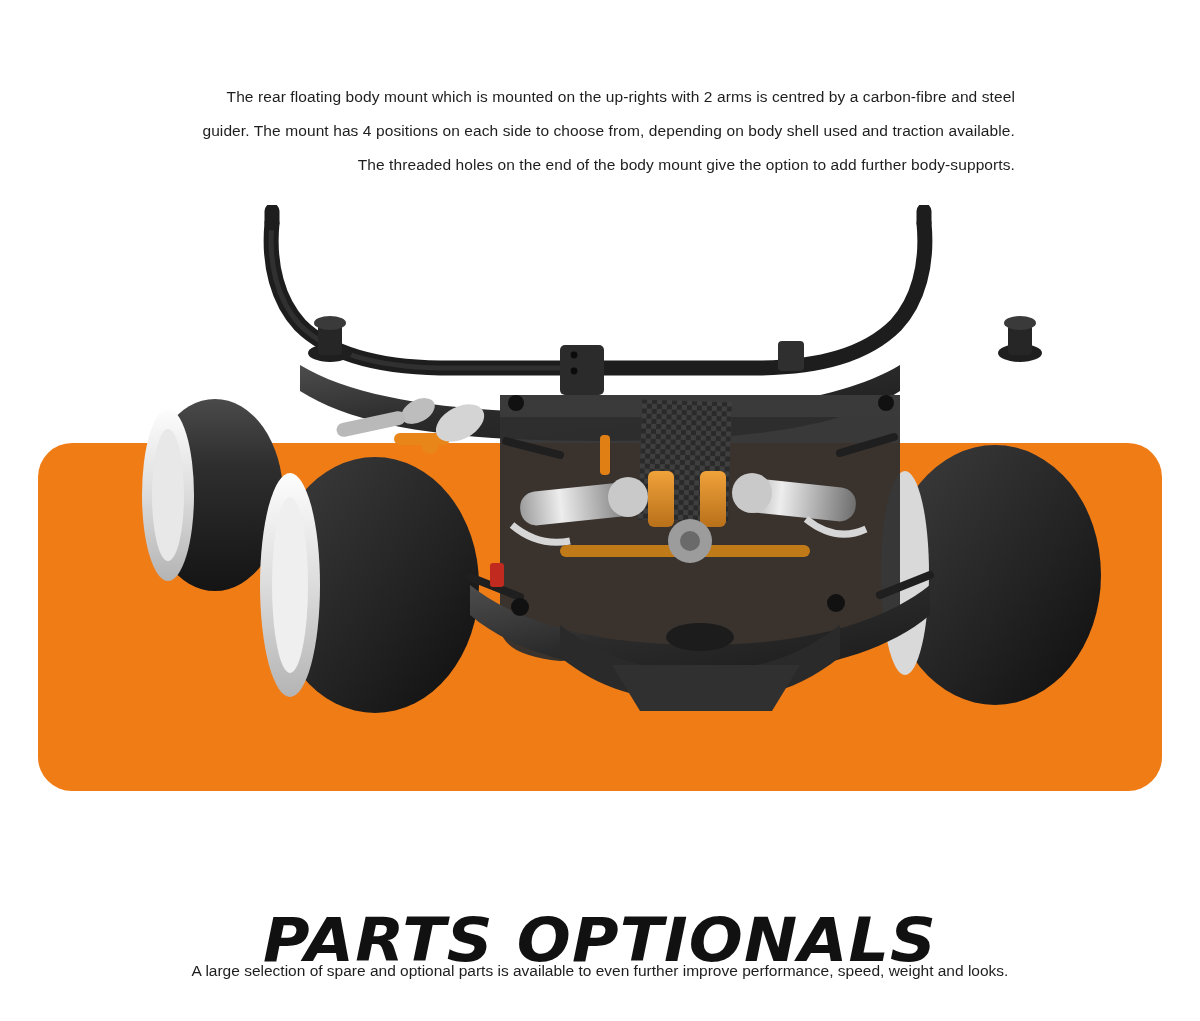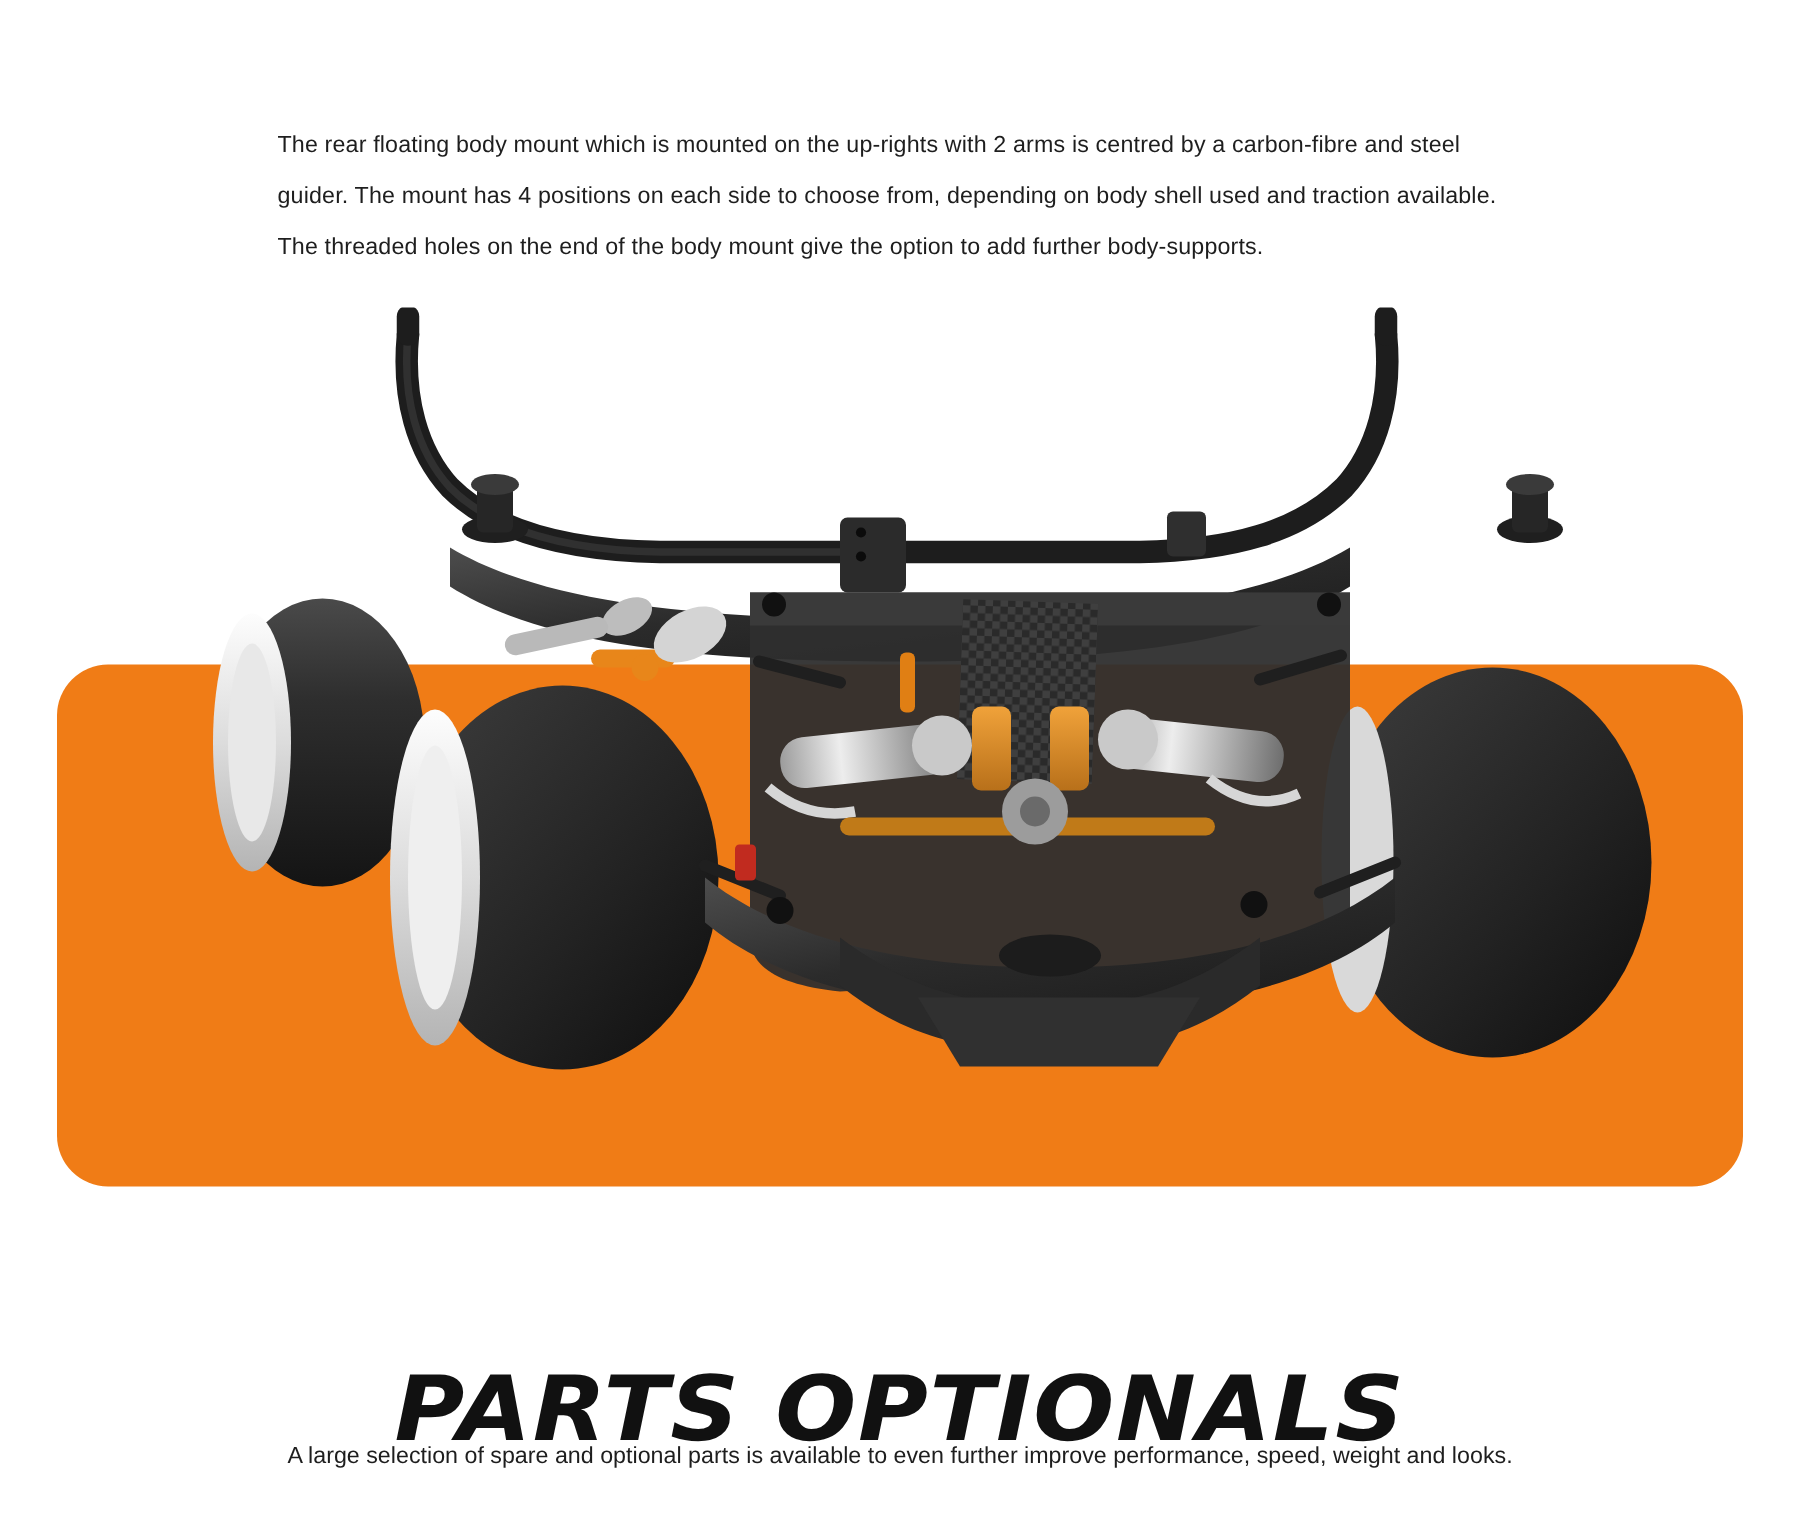--- a/index.html
+++ b/index.html
@@ -23,21 +23,21 @@
     height: 1021px;
   }
 
   
   .intro-text {
     position: absolute;
     top: 64px;
     left: 50%;
     transform: translateX(-50%);
     width: 830px;
-    text-align: left;
+    text-align: right;
     font-size: 15.5px;
     line-height: 34px;
     letter-spacing: 0.1px;
     color: #1e1e1e;
   }
 
   
   .hero {
     position: absolute;
     top: 205px;

